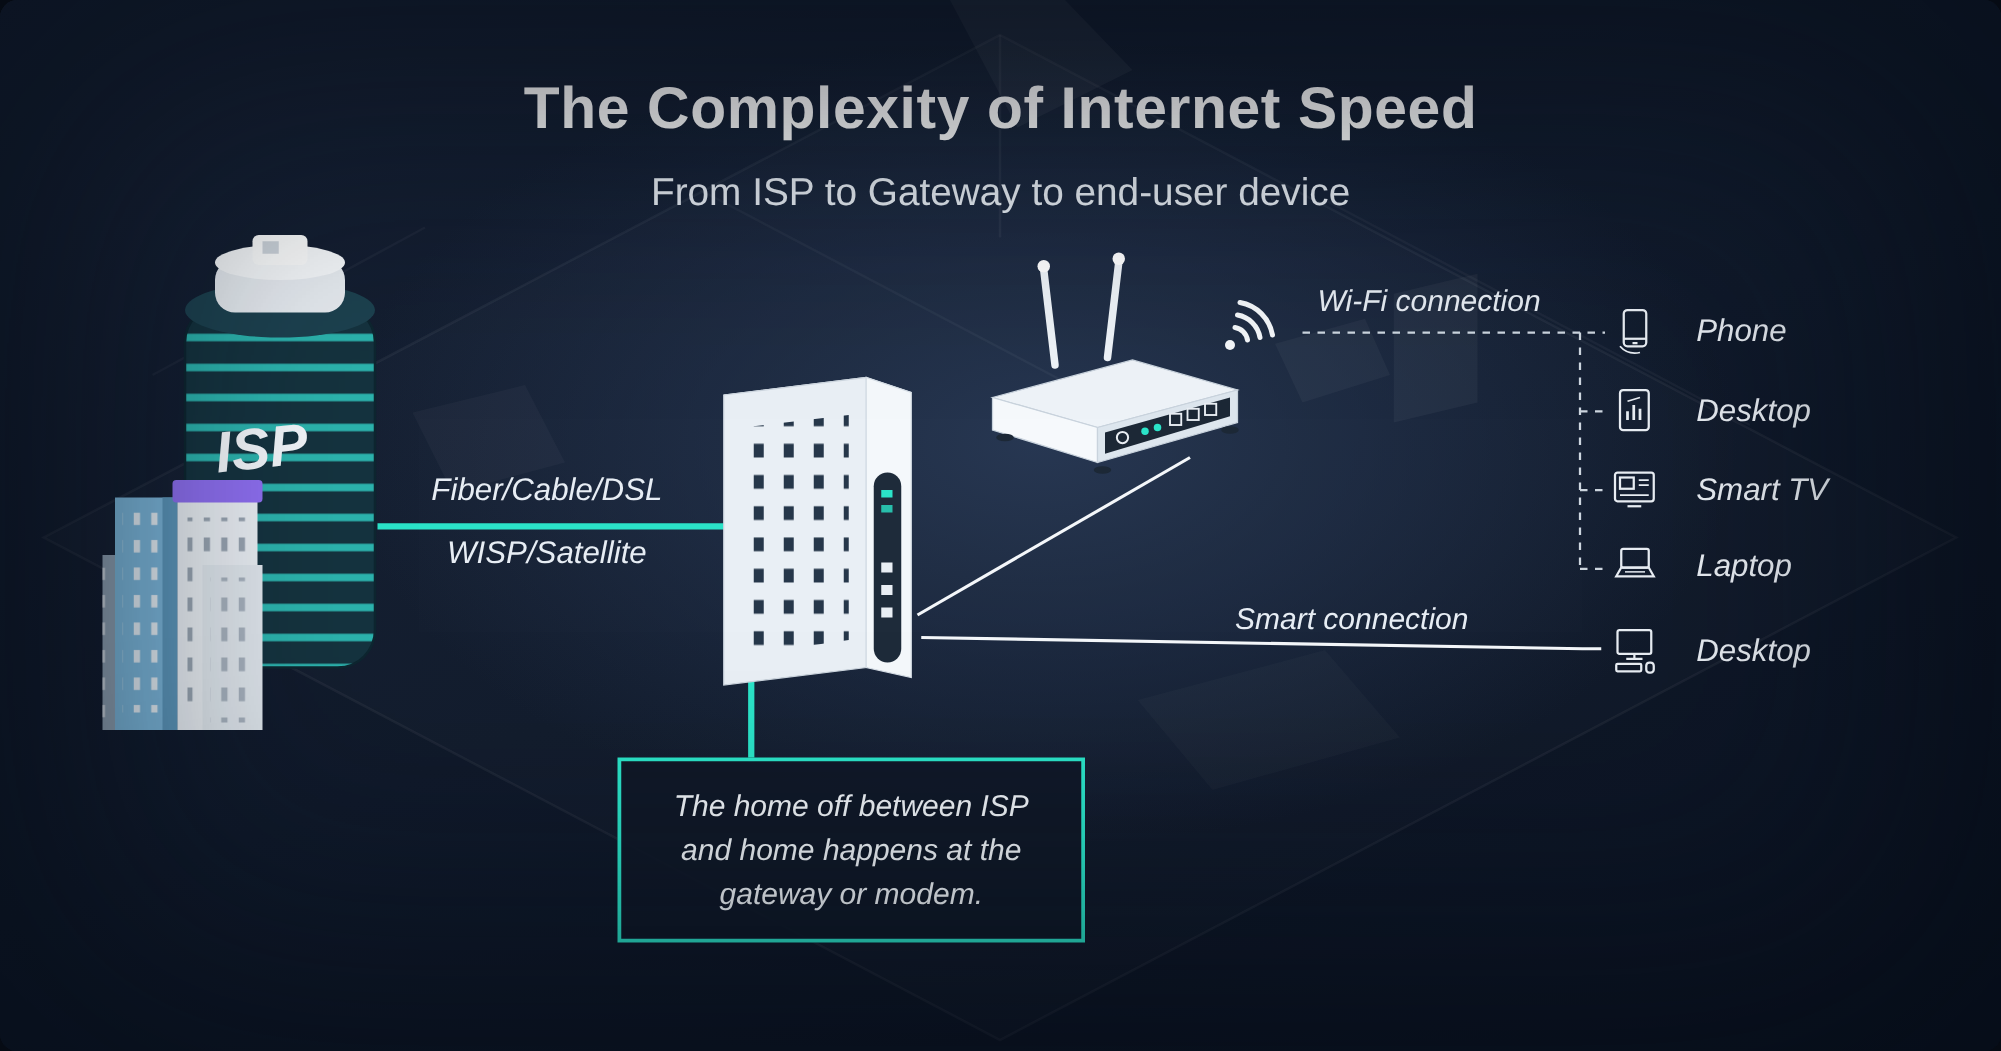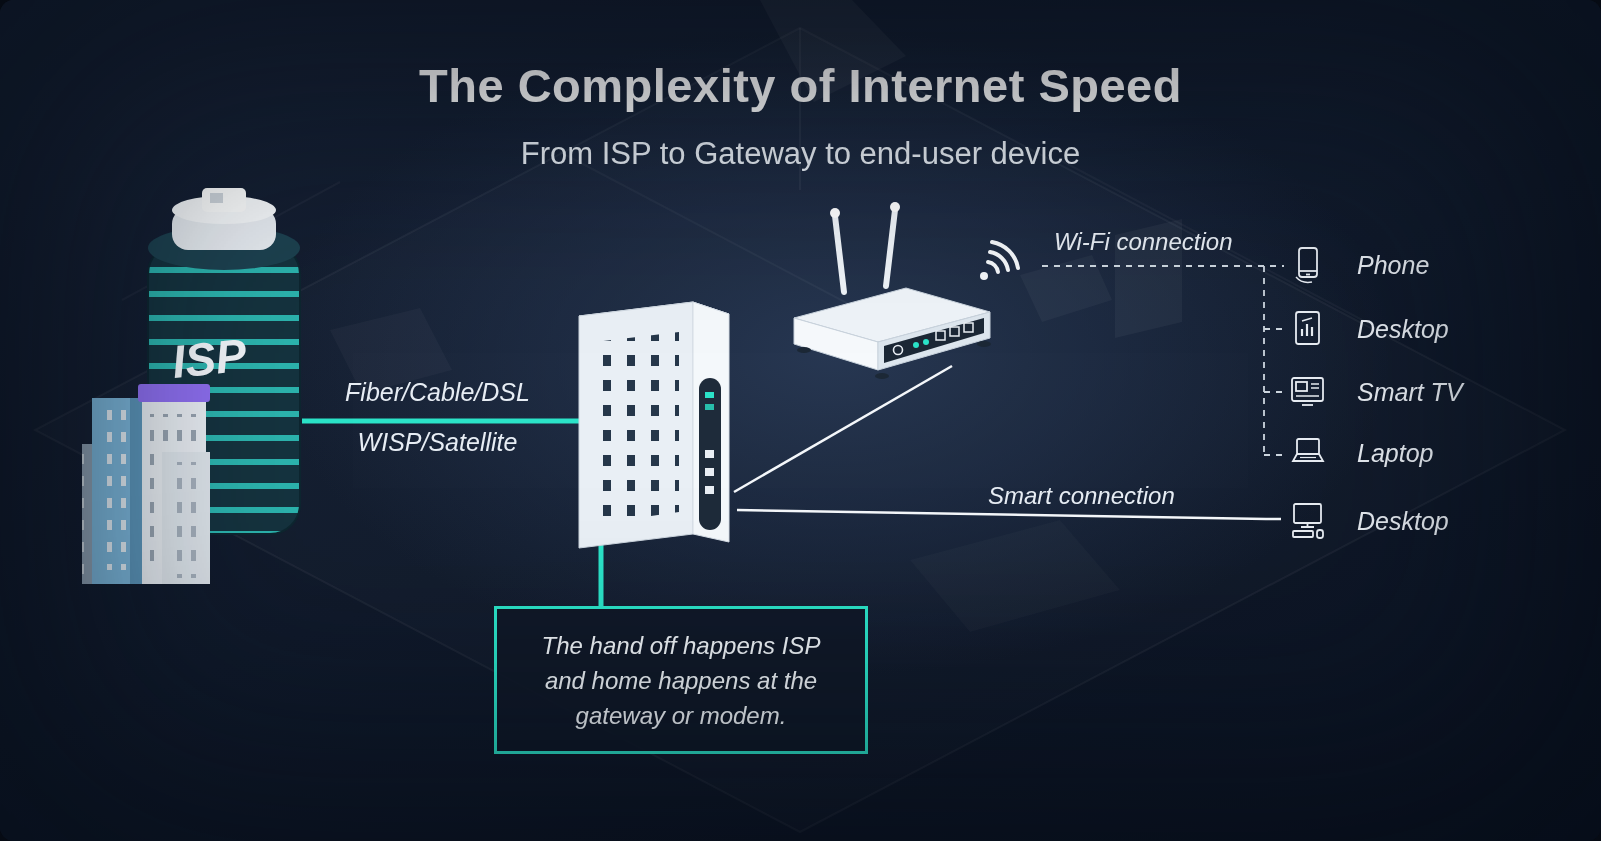--- a/index.html
+++ b/index.html
@@ -219,18 +219,18 @@
     <svg class="device-icon" viewBox="0 0 44 44" fill="none" stroke="#e9eef4" stroke-width="1.8">
       <rect x="8" y="5" width="27" height="19" rx="1.5"></rect>
       <path d="M21.5 24 v4 M15 28 h13"></path>
       <rect x="7" y="32" width="20" height="6" rx="1"></rect>
       <rect x="31" y="31" width="6" height="8" rx="2.5"></rect>
     </svg>
     <span class="device-label">Desktop</span>
   </div>
 
   <div class="abs callout">
-    <span>The hand off happens ISP</span>
+    <span>The home off between ISP</span>
     <span>and home happens at the</span>
     <span>gateway or modem.</span>
   </div>
 
 </div>
 
 </body></html>

